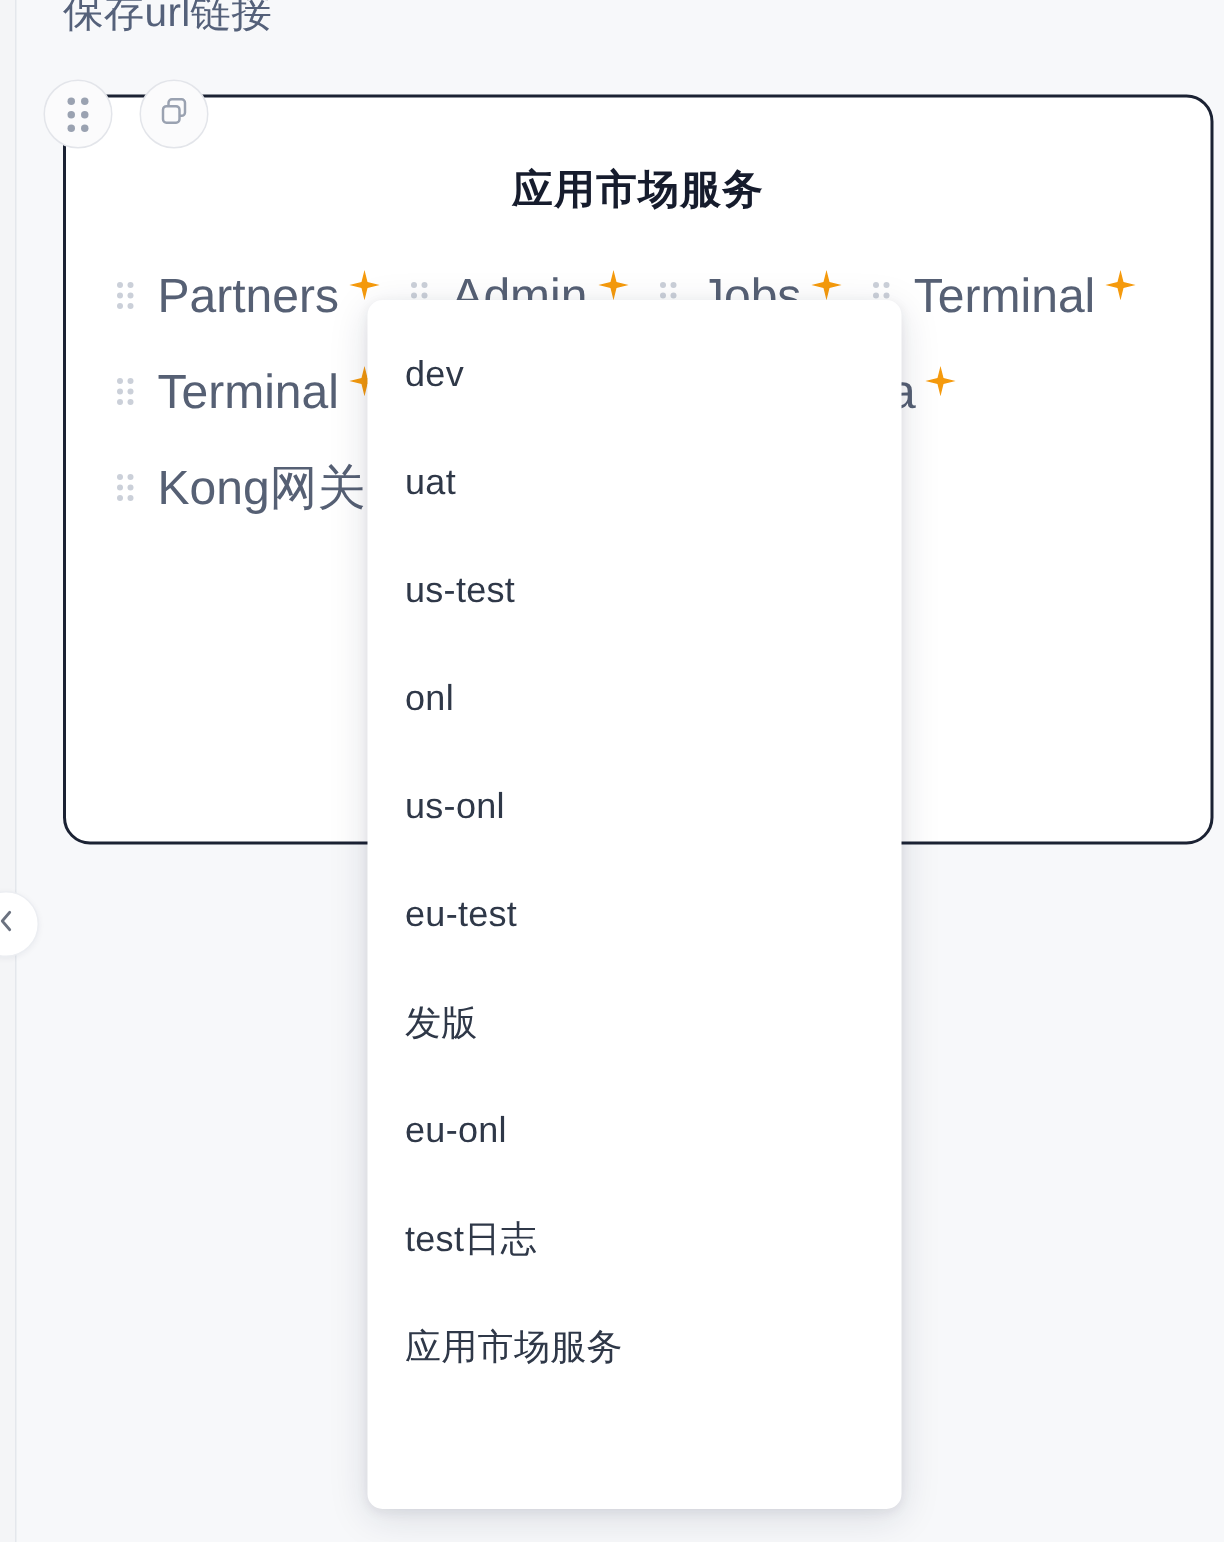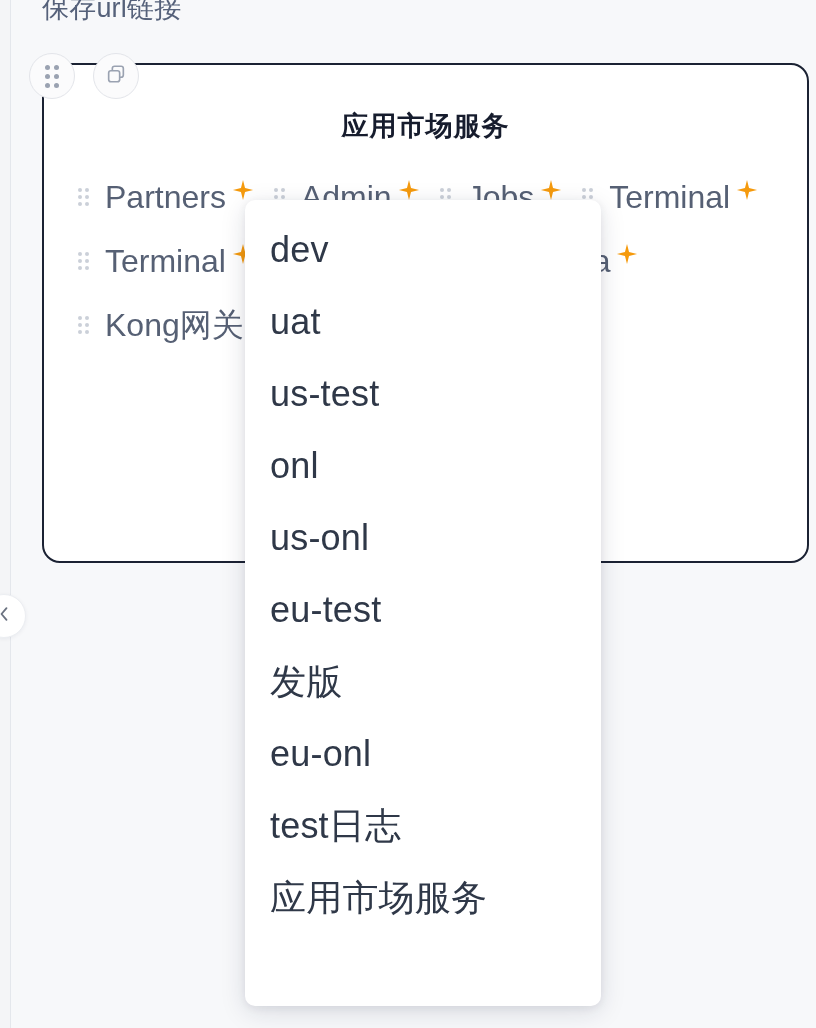--- a/index.html
+++ b/index.html
@@ -156,21 +156,21 @@
     border-radius: 10px;
     box-shadow: 0 6px 26px rgba(24,34,60,0.13), 0 2px 8px rgba(24,34,60,0.07);
     overflow: hidden;
     padding-top: 14px;
   }
   .dd-item {
     height: 72px;
     display: flex;
     align-items: center;
     padding-left: 25px;
-    font-size: 36px;
+    font-size: 24px;
     color: #2f3848;
     letter-spacing: 0.2px;
     cursor: pointer;
   }
 </style>
 </head>
 <body>
 
 <div id="root">
 

